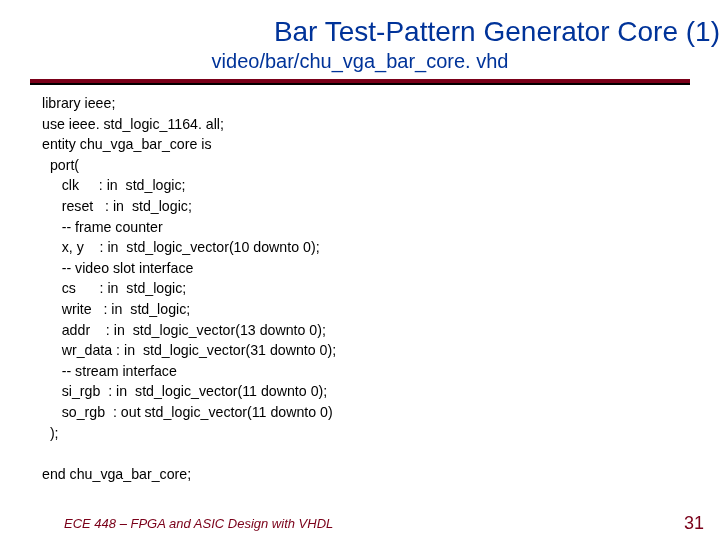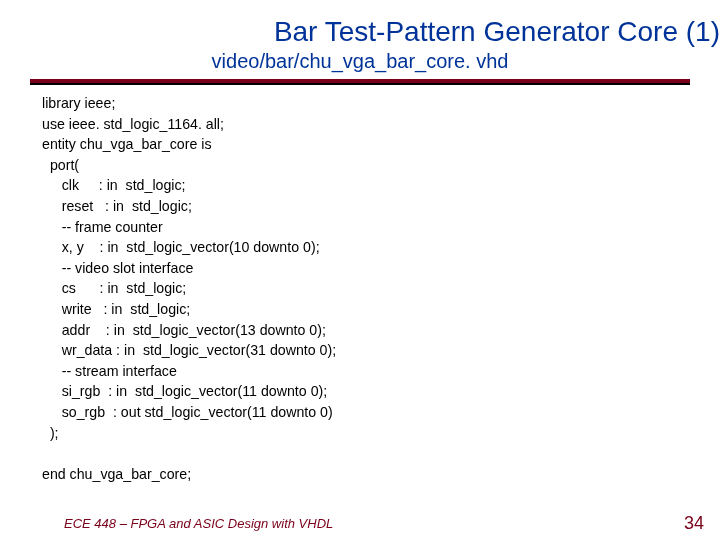--- a/index.html
+++ b/index.html
@@ -93,15 +93,15 @@
      addr    : in  std_logic_vector(13 downto 0);
      wr_data : in  std_logic_vector(31 downto 0);
      -- stream interface
      si_rgb  : in  std_logic_vector(11 downto 0);
      so_rgb  : out std_logic_vector(11 downto 0)
   );
 
 end chu_vga_bar_core;</div>
   <div class="footer">
     <span class="footer-left">ECE 448 – FPGA and ASIC Design with VHDL</span>
-    <span class="footer-right">34</span>
+    <span class="footer-right">31</span>
   </div>
 </div>
 
 </body></html>

